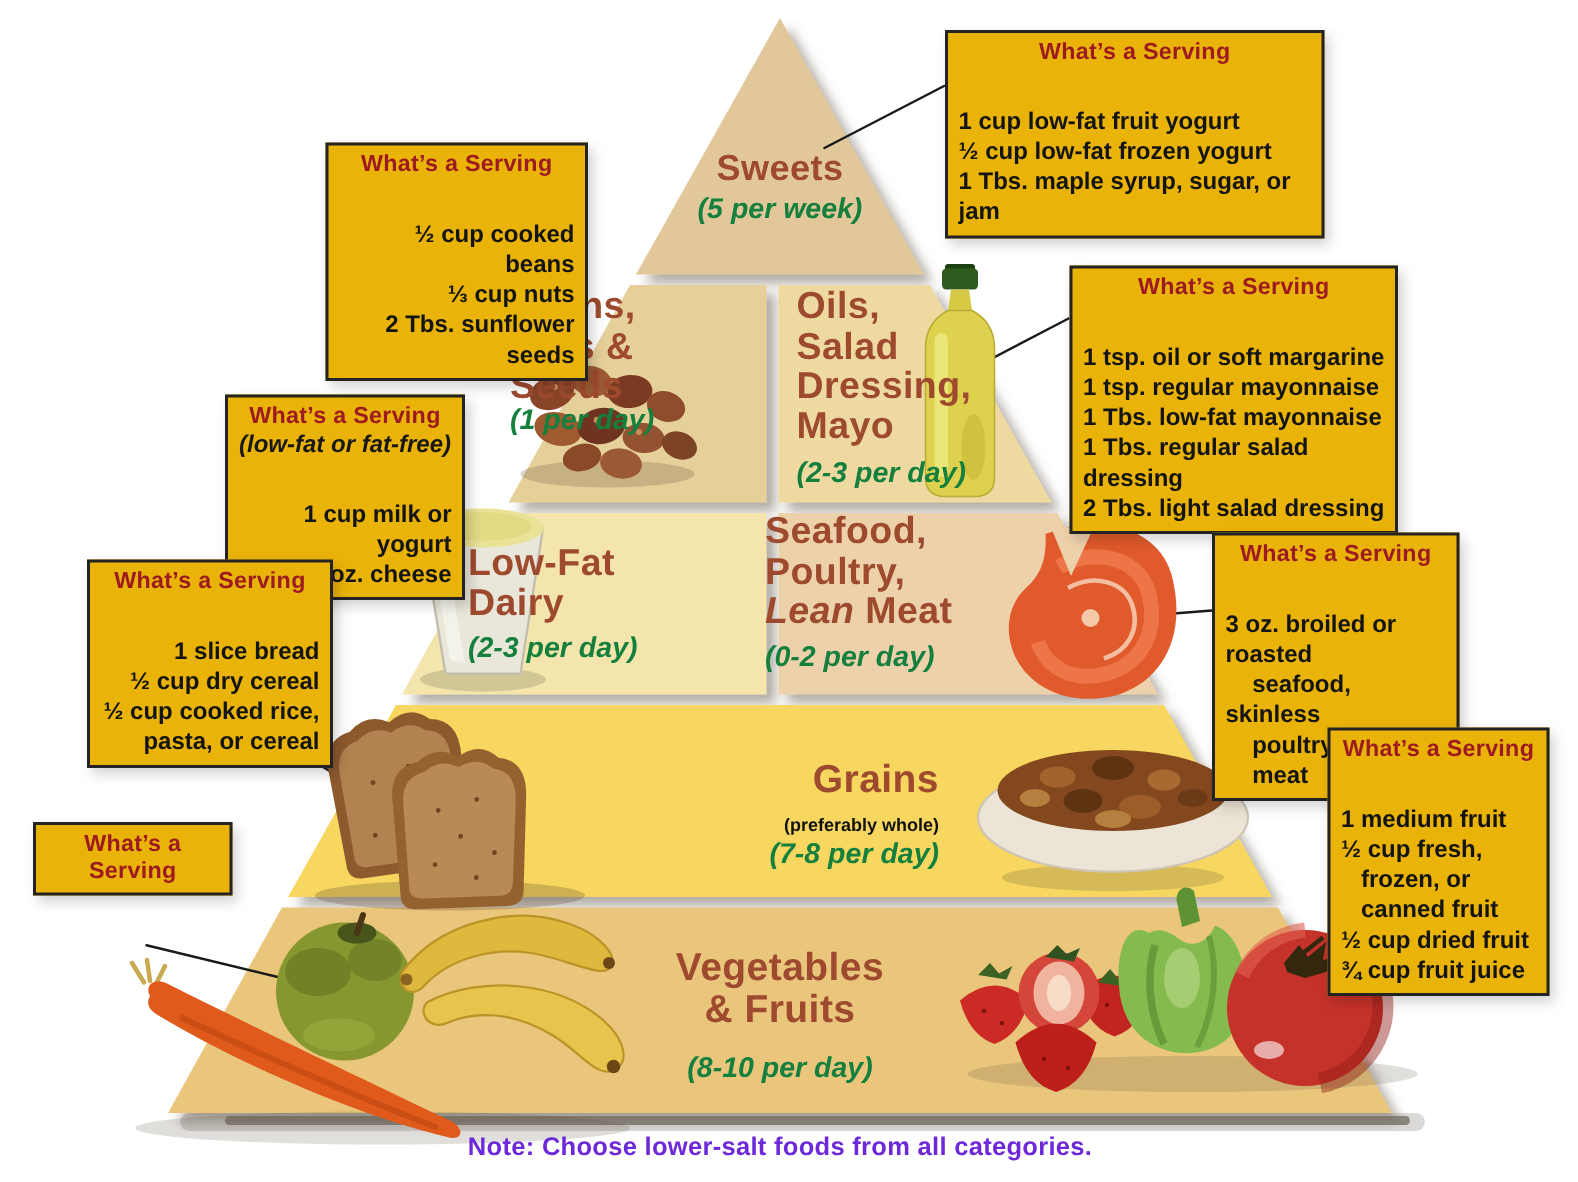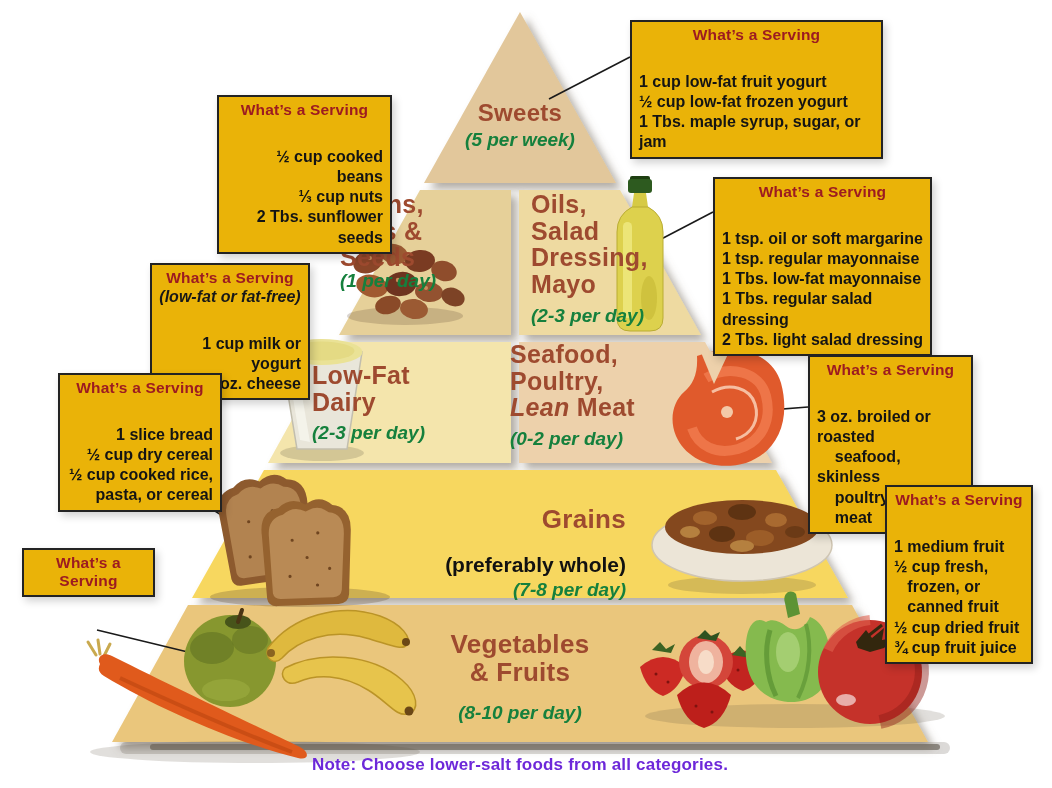--- a/index.html
+++ b/index.html
@@ -7,21 +7,21 @@
     position:relative; width:1052px; height:788px; background:#ffffff;
     overflow:hidden; font-family:"Liberation Sans", sans-serif;
   }
   .art { position:absolute; left:0; top:0; }
 
   
   .lvl-label { position:absolute; color:#9e4a2f; }
   .lvl-title { font-size:25px; font-weight:800; line-height:1.06; letter-spacing:.3px; white-space:pre-line; }
   .lvl-title .it { font-style:italic; }
   .lvl-freq { font-style:italic; color:#15803d; font-size:19px; font-weight:600; margin-top:4px; }
-  .lvl-sub  { color:#111111; font-size:21px; font-weight:800; margin-top:19px; }
+  .lvl-sub  { color:#111111; font-size:12px; font-weight:800; margin-top:9px; }
   .center { text-align:center; }
   .right  { text-align:left; }
   .lbl-sweets .lvl-title { font-size:24px; }
   .lbl-grains .lvl-title, .lbl-veg .lvl-title { font-size:26px; }
 
   
   .callout {
     position:absolute; background:#eab308; border:2px solid #232323;
     padding:4px 7px; box-shadow:3px 4px 8px rgba(0,0,0,0.18); box-sizing:border-box;
   }

